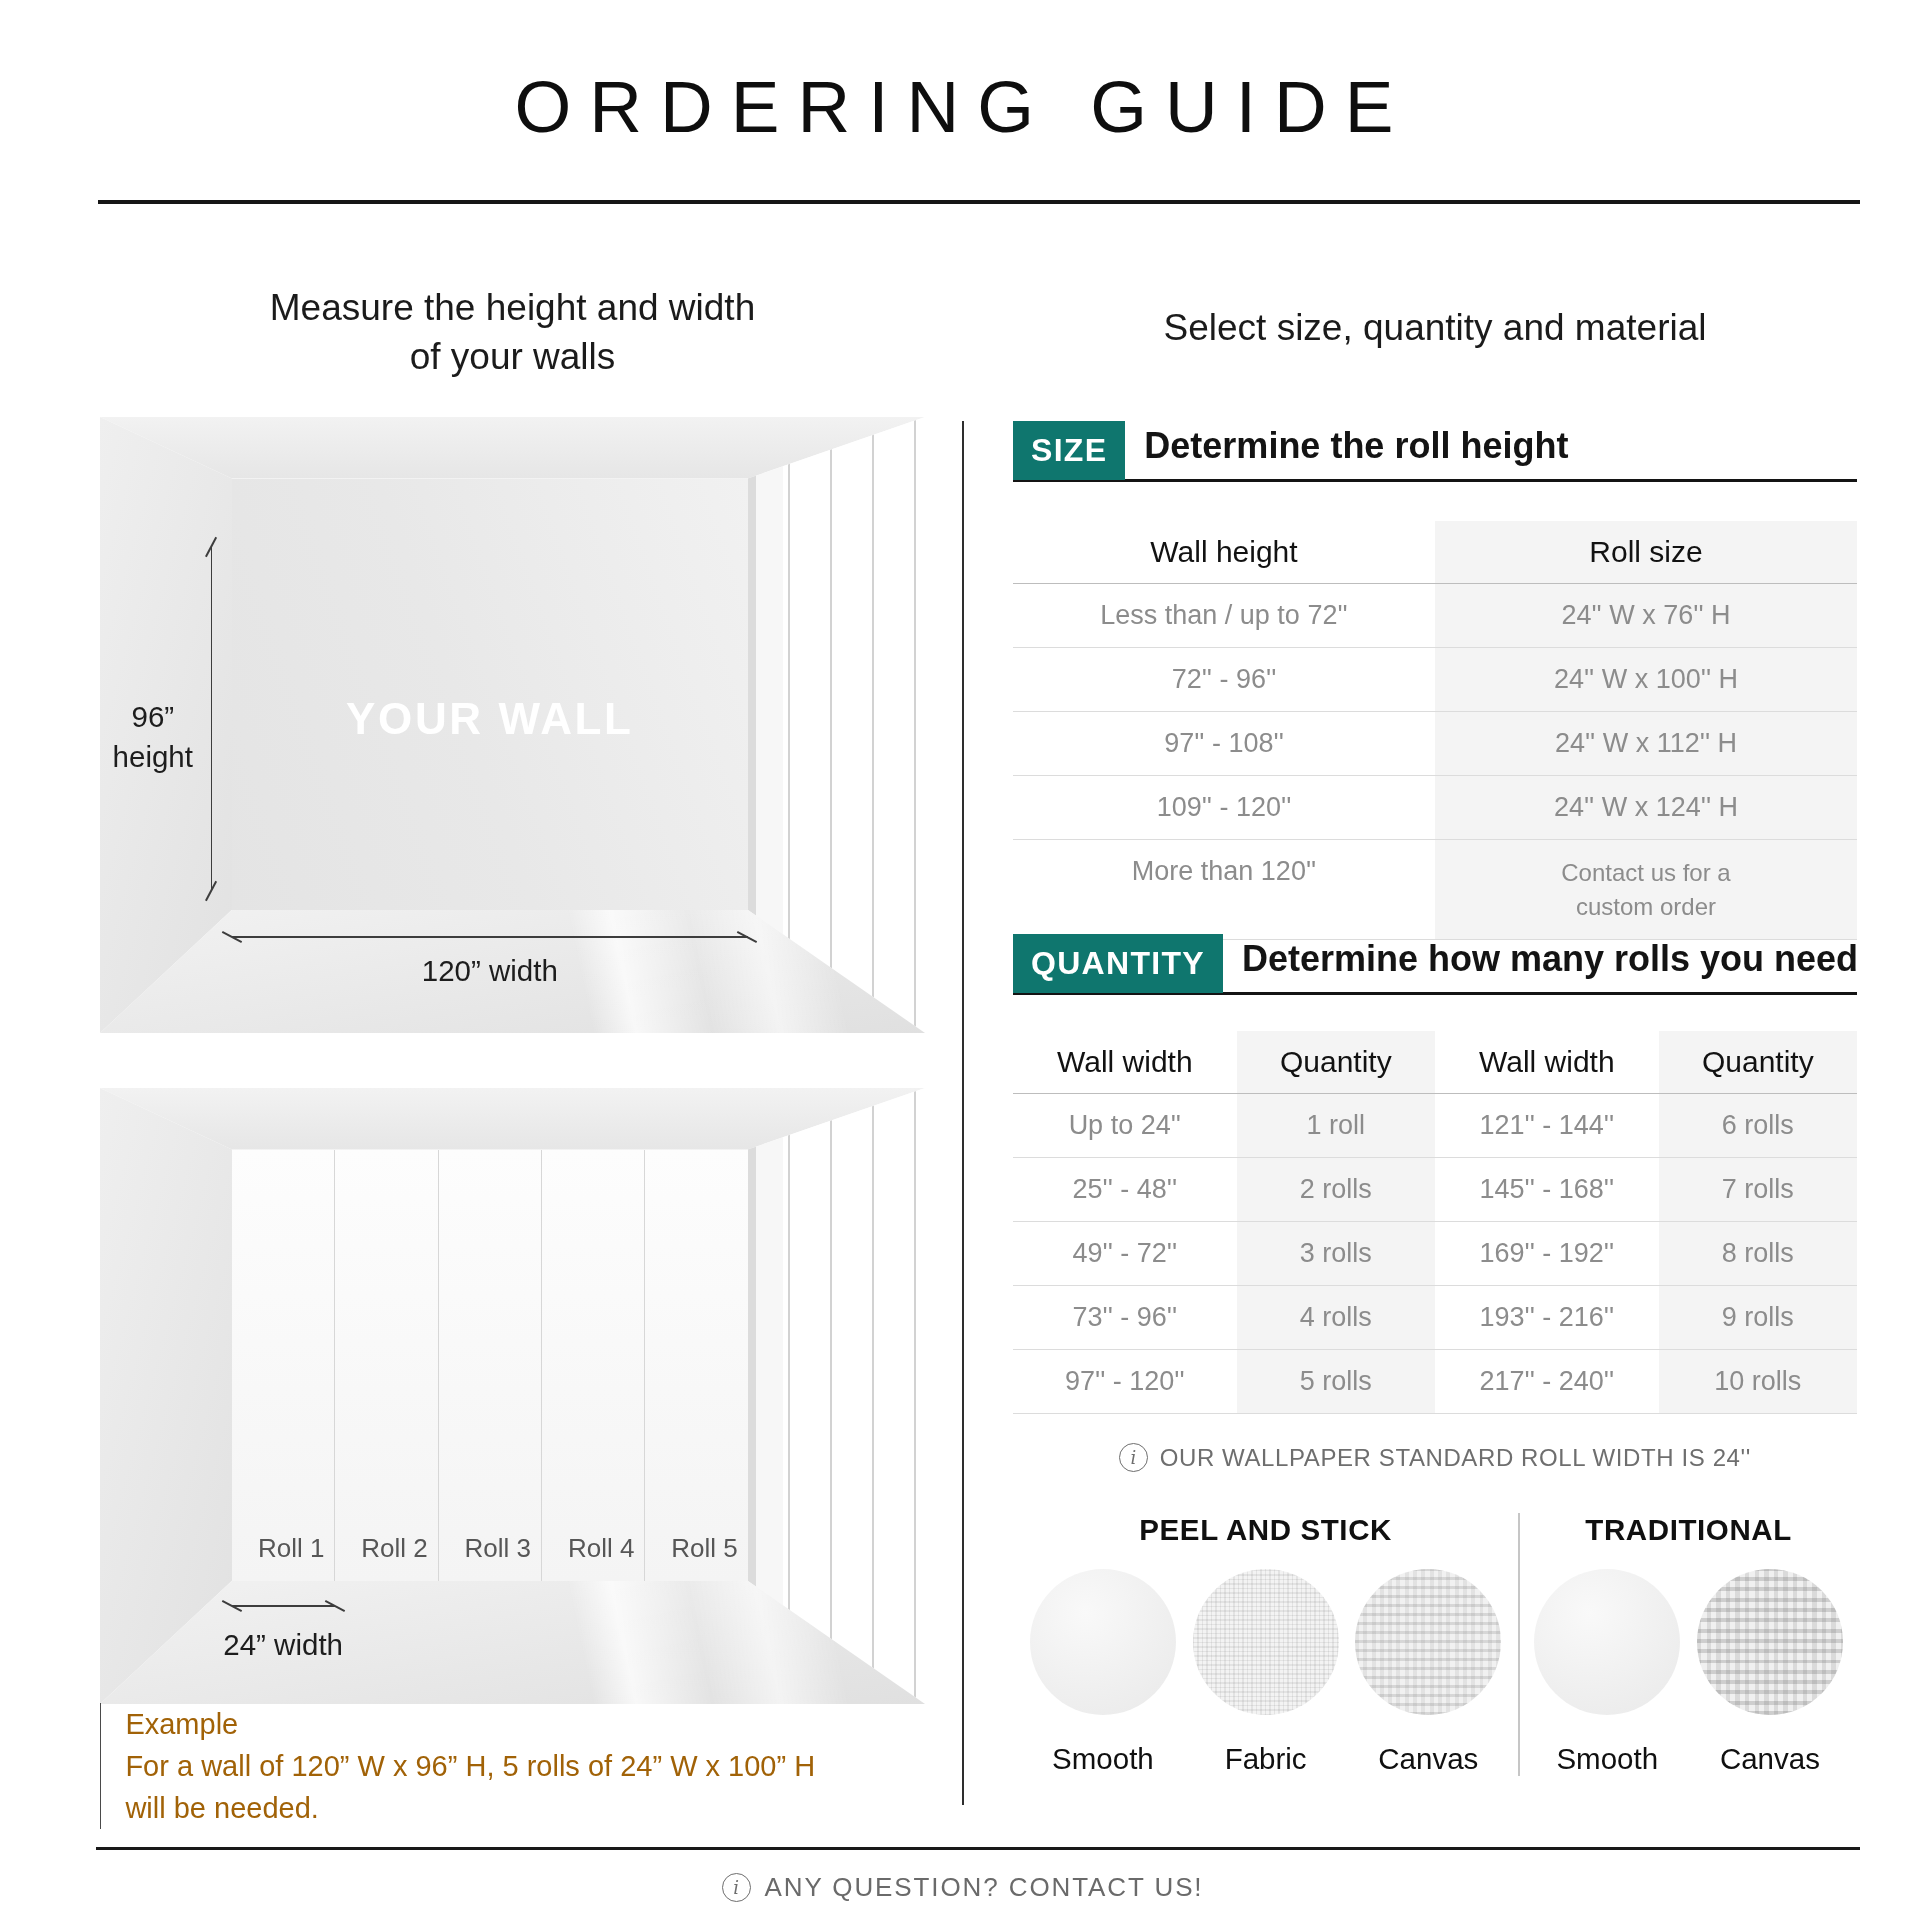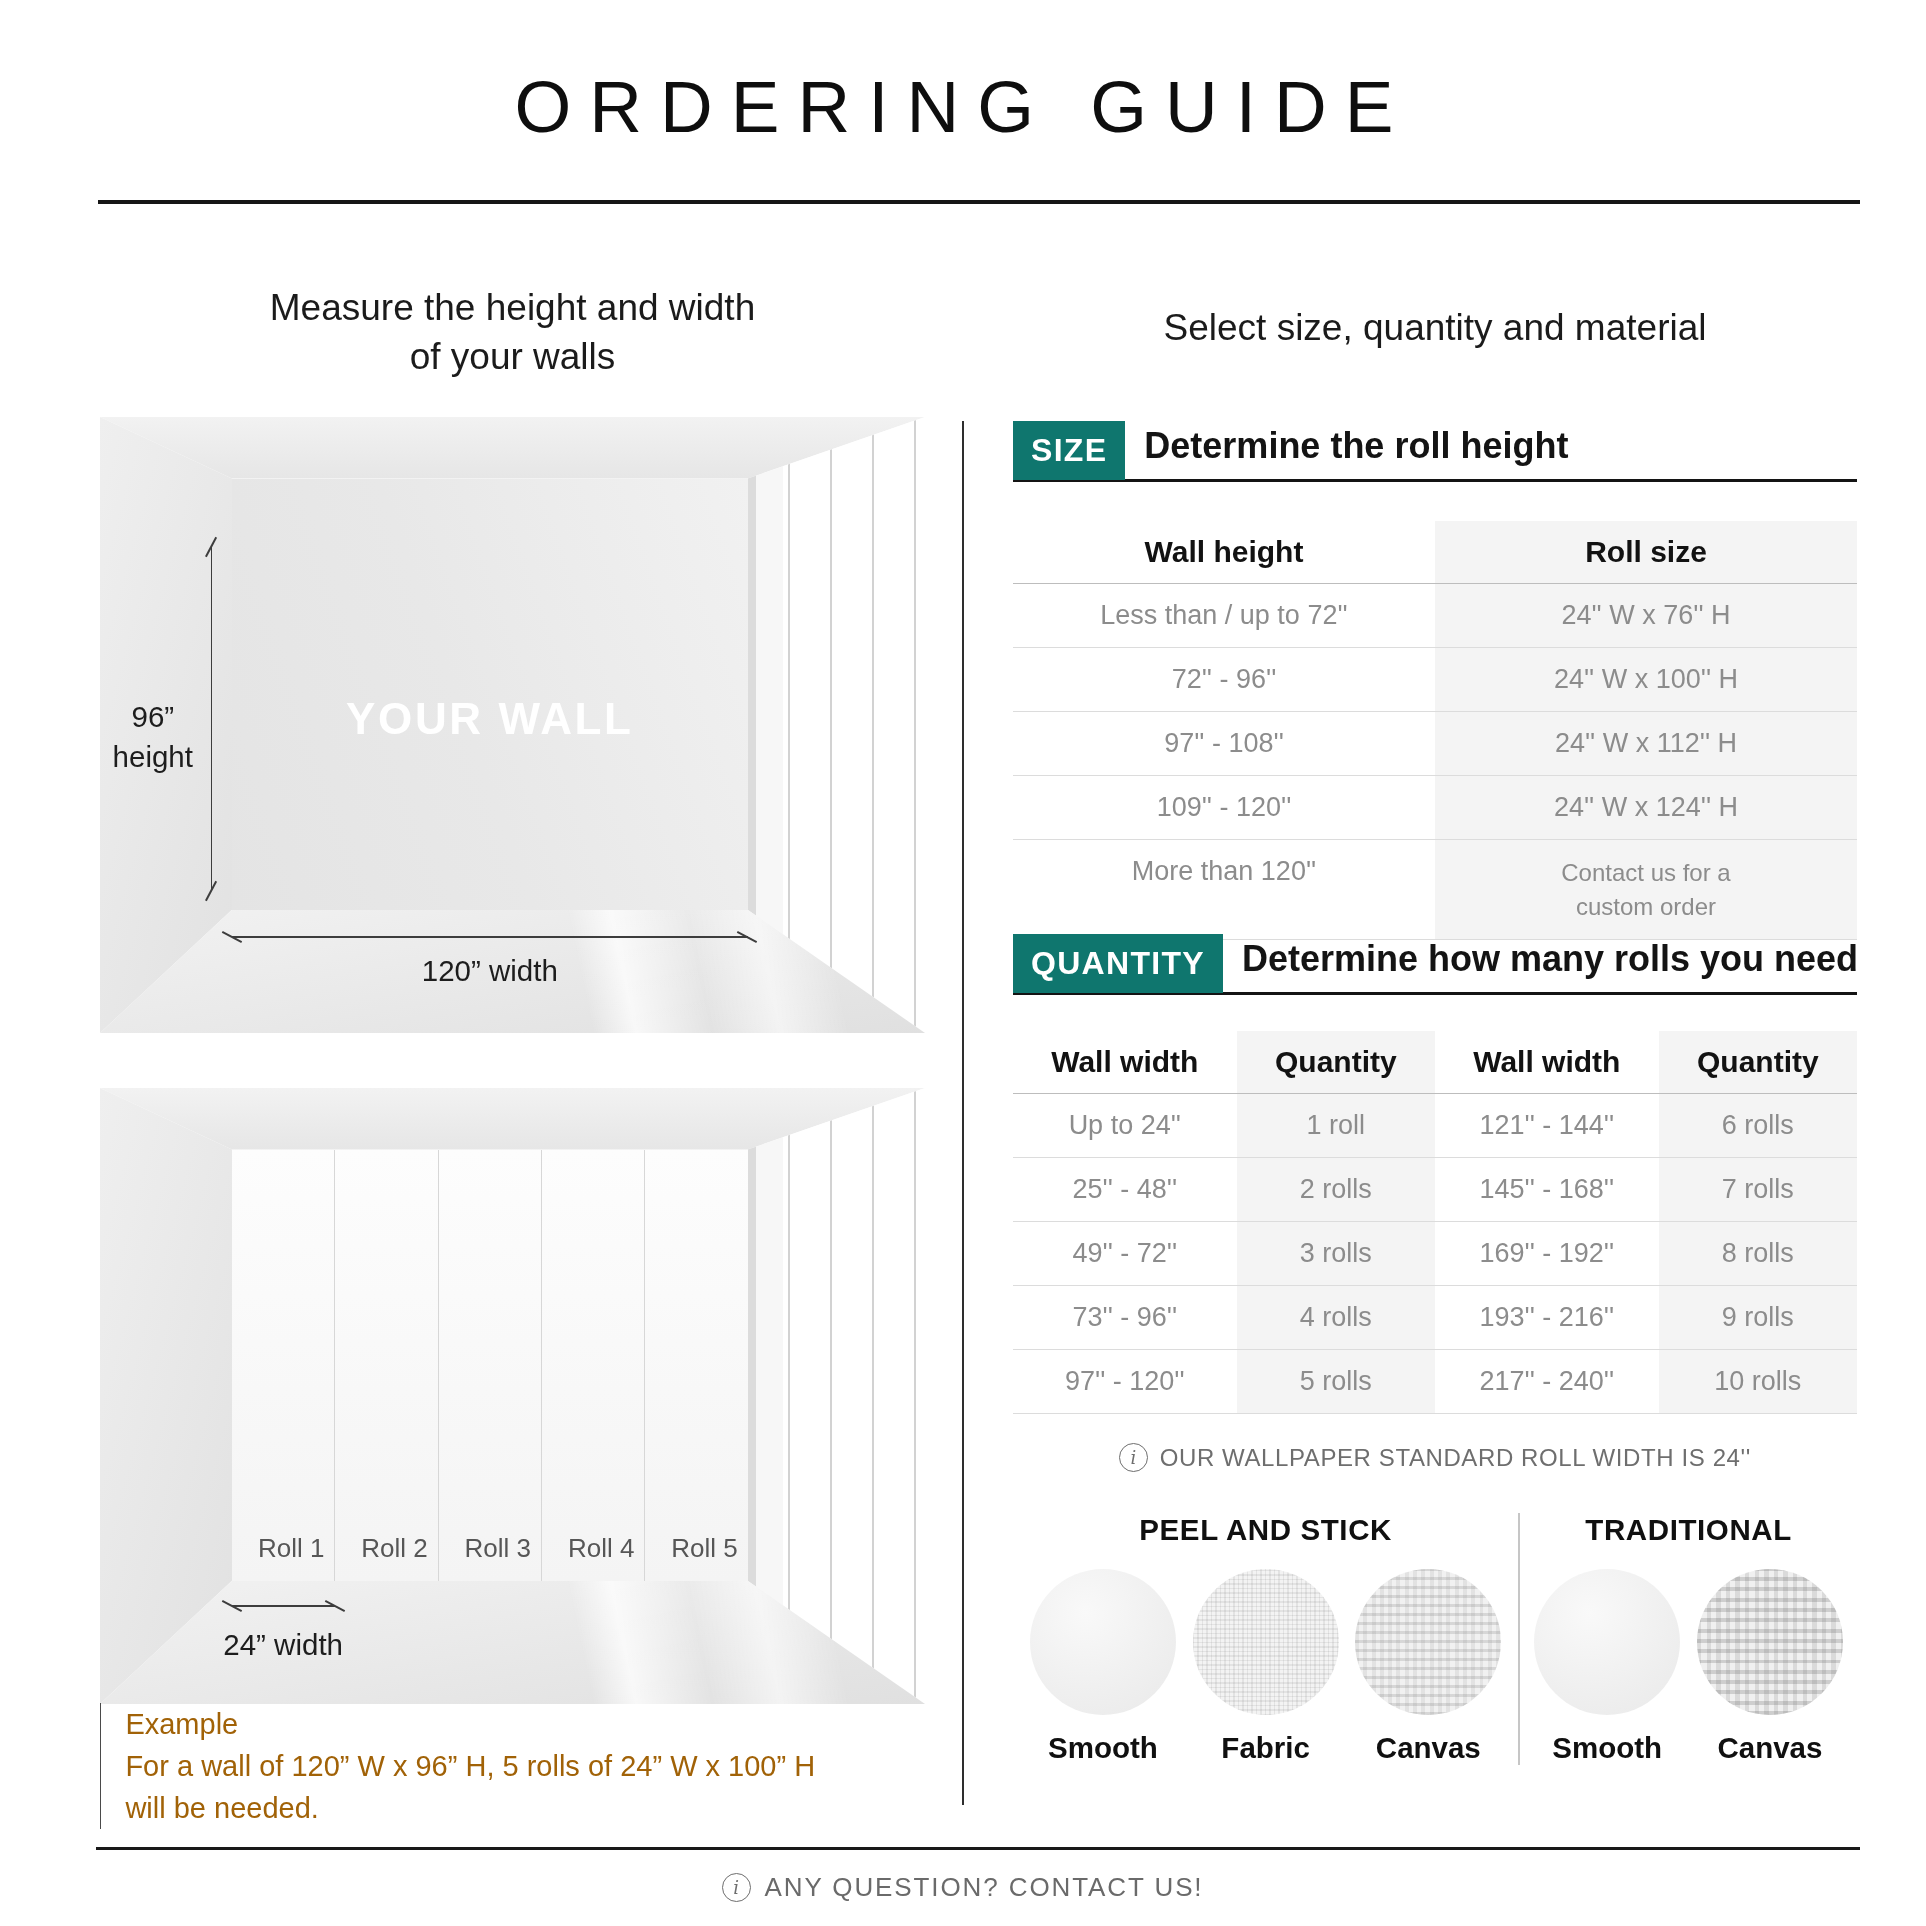--- a/index.html
+++ b/index.html
@@ -73,40 +73,40 @@
   .section-head{display:flex;align-items:center;border-bottom:3.2px solid #141414;}
   .badge{background:#0f766e;color:#fff;font-weight:700;font-size:32px;letter-spacing:1.3px;
       padding:11px 18px;margin-bottom:-3.9px;}
   .subtitle{font-size:36px;color:#141414;padding:6.4px 0 11.6px 19px;white-space:nowrap;font-weight:bold;}
 
   
   .grid{display:grid;text-align:center;}
   .size-table{margin-top:39px;grid-template-columns:50% 50%;}
   .qty-table{margin-top:36px;grid-template-columns:26.5% 23.5% 26.5% 23.5%;}
   .cell{font-size:27px;color:#8c8c8c;padding:16px 5.1px;border-bottom:1.3px solid #dcdcdc;}
-  .head{font-size:30px;font-weight:700;color:#121212;padding:14px 5.1px;border-bottom:1.3px solid #bdbdbd;}
+  .head{font-size:30px;font-weight:400;color:#121212;padding:14px 5.1px;border-bottom:1.3px solid #bdbdbd;}
   .shade{background:#f4f4f4;}
   .narrow{font-size:24px;line-height:1.4;padding-left:96px;padding-right:96px;}
 
   .roll-note{margin-top:29.5px;display:flex;justify-content:center;align-items:center;gap:11.6px;
       font-size:24px;letter-spacing:0.6px;color:#6e6e6e;}
   .info-circle{flex:0 0 auto;width:27px;height:27px;border:1.9px solid #6e6e6e;border-radius:50%;
       display:inline-flex;align-items:center;justify-content:center;
       font-family:"DejaVu Serif",serif;font-style:italic;font-size:18px;color:#6e6e6e;}
 
   
   .mat-groups{display:flex;margin-top:22px;}
   .mat-group{display:flex;flex-direction:column;align-items:center;}
   .mat-group.peel{flex:3;} .mat-group.trad{flex:2;}
   .mat-divider{width:1.9px;background:#c6c6c6;align-self:stretch;}
   .group-title{font-size:29.5px;font-weight:700;color:#101010;letter-spacing:0.6px;}
   .swatch-row{display:flex;gap:16.7px;margin-top:22px;}
   .swatch{display:flex;flex-direction:column;align-items:center;}
   .circle{width:146px;height:146px;border-radius:50%;}
-  .swatch-label{margin-top:16px;font-size:29.5px;font-weight:700;color:#101010;}
+  .swatch-label{margin-top:27px;font-size:29.5px;font-weight:400;color:#101010;}
   .tex-smooth{background:radial-gradient(circle at 38% 30%,#f9f9f9,#efefef 60%,#e9e9e9 100%);}
   .tex-fabric{background-color:#f3f3f3;background-image:
       repeating-linear-gradient(0deg, rgba(110,110,110,.12) 0 1.3px, transparent 1.3px 4.5px),
       repeating-linear-gradient(90deg, rgba(110,110,110,.12) 0 1.3px, transparent 1.3px 4.5px);}
   .tex-canvas{background-color:#f1f1f1;background-image:
       repeating-linear-gradient(0deg, rgba(95,95,95,.18) 0 3.2px, transparent 3.2px 9px),
       repeating-linear-gradient(90deg, rgba(95,95,95,.10) 0 3.9px, transparent 3.9px 8.3px);}
   .tex-canvas2{background-color:#f0f0f0;background-image:
       repeating-linear-gradient(0deg, rgba(85,85,85,.22) 0 3.9px, transparent 3.9px 10.3px),
       repeating-linear-gradient(90deg, rgba(85,85,85,.14) 0 4.5px, transparent 4.5px 9.6px);}

